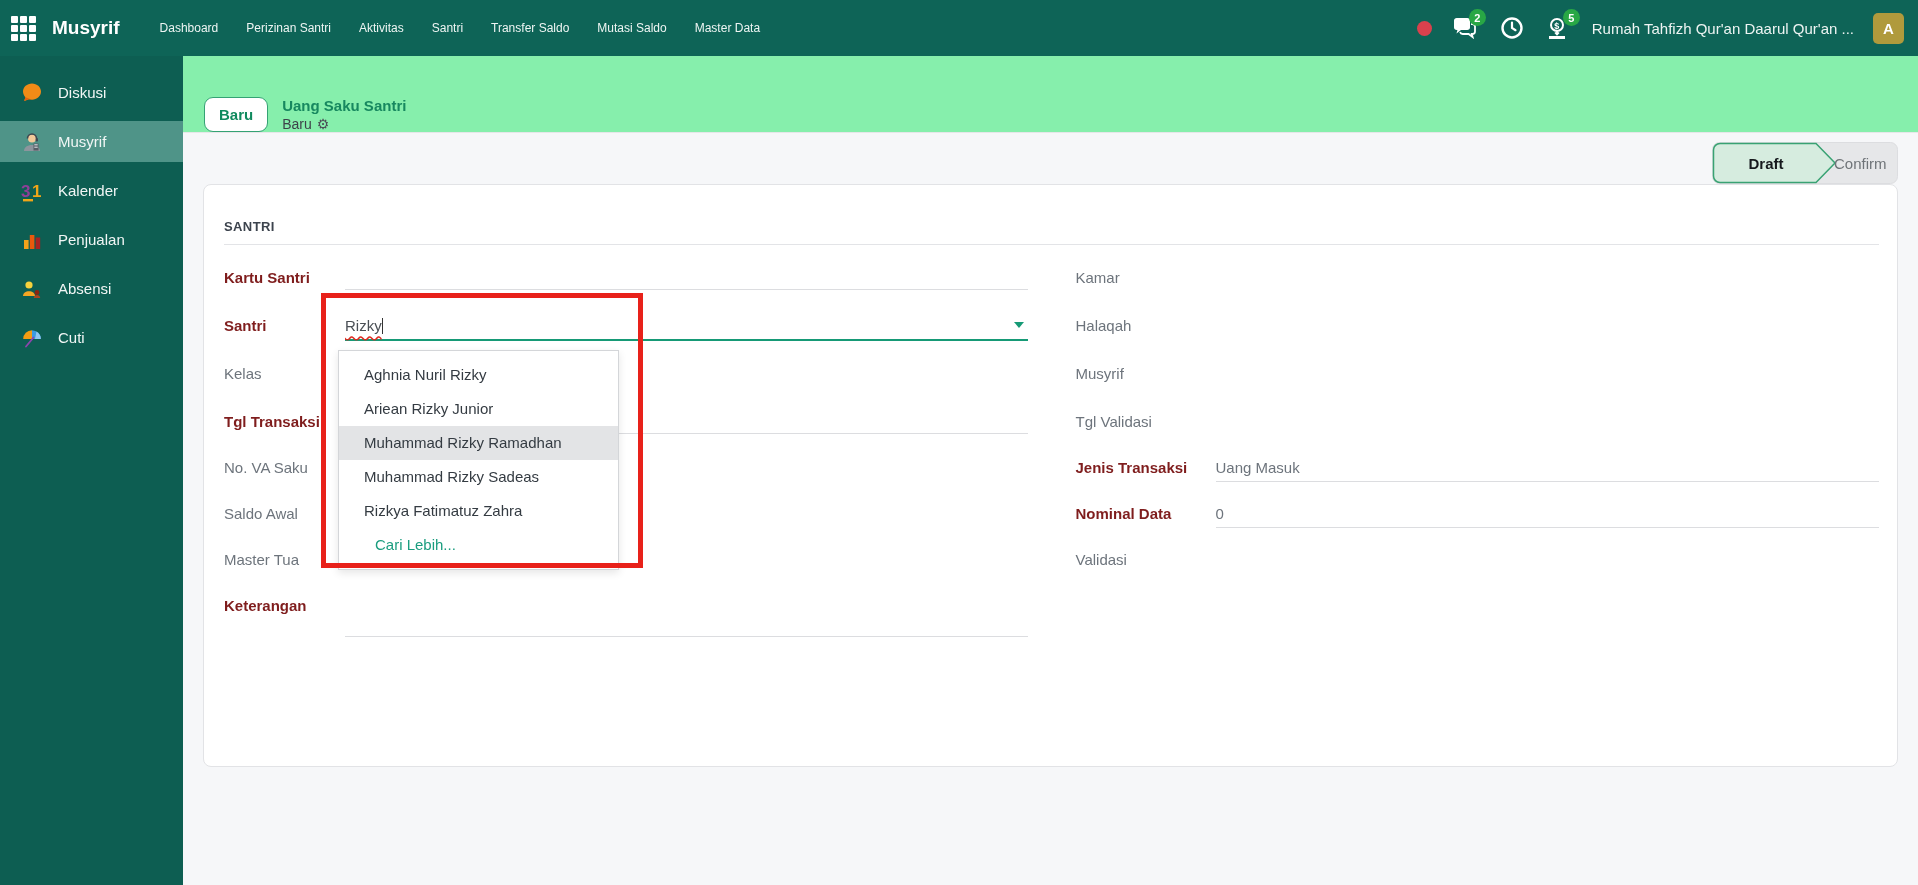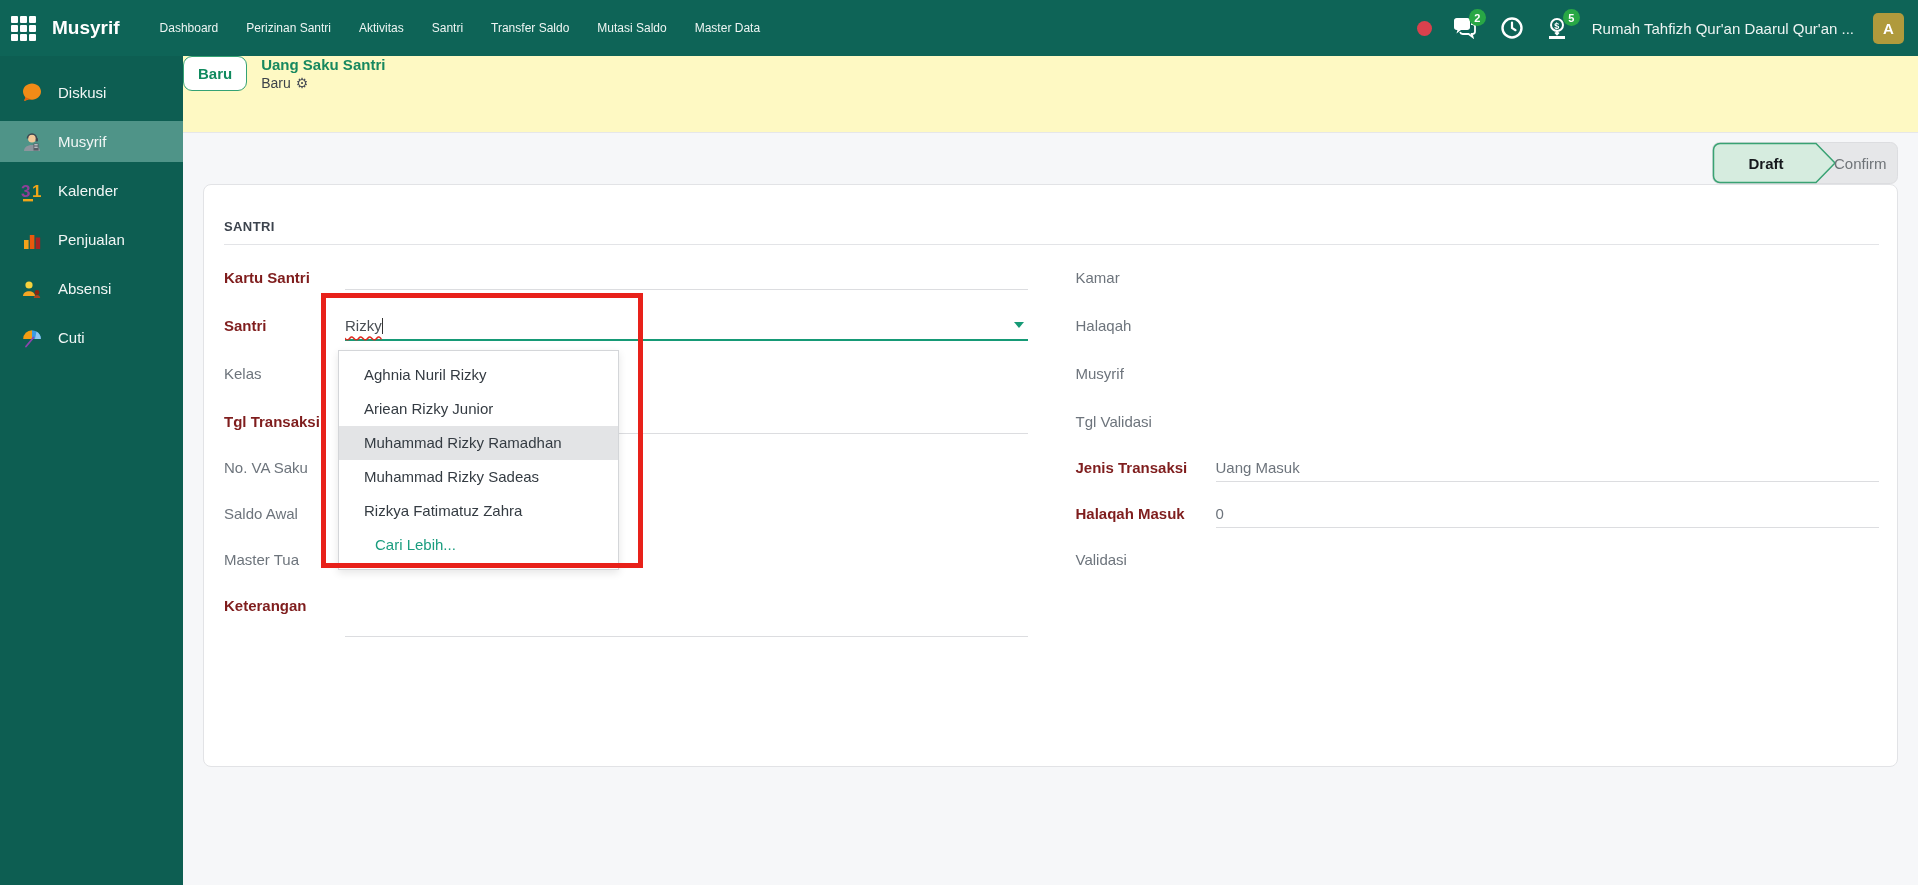--- a/index.html
+++ b/index.html
@@ -24,21 +24,21 @@
   
   .layout { display:flex; height:829px; }
   .sidebar { width:183px; background:#0d5e52; padding-top:16px; flex-shrink:0; }
   .side-item { height:41px; display:flex; align-items:center; gap:13px; padding-left:19px; color:#f1f6f5; font-size:15px; cursor:pointer; margin-bottom:8px; }
   .side-item.selected { background:#4f9488; }
   .side-icon { width:26px; height:26px; display:flex; align-items:center; justify-content:center; flex-shrink:0; }
 
   .main { flex:1; min-width:0; display:flex; flex-direction:column; background:#f6f7f9; }
 
   
-  .control-panel { background:#fef9c3; height:77px; border-bottom:1px solid #e6e7e9; display:flex; align-items:flex-start; flex-shrink:0; }
+  .control-panel { background:#86efac; height:77px; border-bottom:1px solid #e6e7e9; display:flex; align-items:flex-end; padding-left:21px; flex-shrink:0; }
   .new-btn { border:1px solid #35a274; color:#108a5e; background:#fff; font-size:15px; font-weight:bold; border-radius:9px; padding:8px 14px; cursor:pointer; font-family:inherit; }
   .bc-block { margin-left:14px; display:flex; flex-direction:column; gap:2px; }
   .bc-link { color:#17885f; font-size:15px; font-weight:bold; text-decoration:none; cursor:pointer; }
   .bc-record { color:#3d434a; font-size:14px; display:flex; align-items:center; gap:5px; }
   .gear { color:#4b5057; font-size:14px; cursor:pointer; }
 
   
   .content { flex:1; padding:0 20px; }
   .status-row { display:flex; justify-content:flex-end; padding-top:9px; height:51px; }
   .status-widget { position:relative; width:186px; height:42px; cursor:pointer; }
@@ -293,21 +293,21 @@
           <div class="col-right">
             <div class="field-row">
               <span class="f-label">Tgl Validasi</span>
               <div class="f-value"></div>
             </div>
             <div class="field-row">
               <span class="f-label required">Jenis Transaksi</span>
               <div class="f-value editable">Uang Masuk</div>
             </div>
             <div class="field-row">
-              <span class="f-label required">Halaqah Masuk</span>
+              <span class="f-label required">Nominal Data</span>
               <div class="f-value editable">0</div>
             </div>
             <div class="field-row">
               <span class="f-label">Validasi</span>
               <div class="f-value"></div>
             </div>
           </div>
         </div>
 
       </div>

